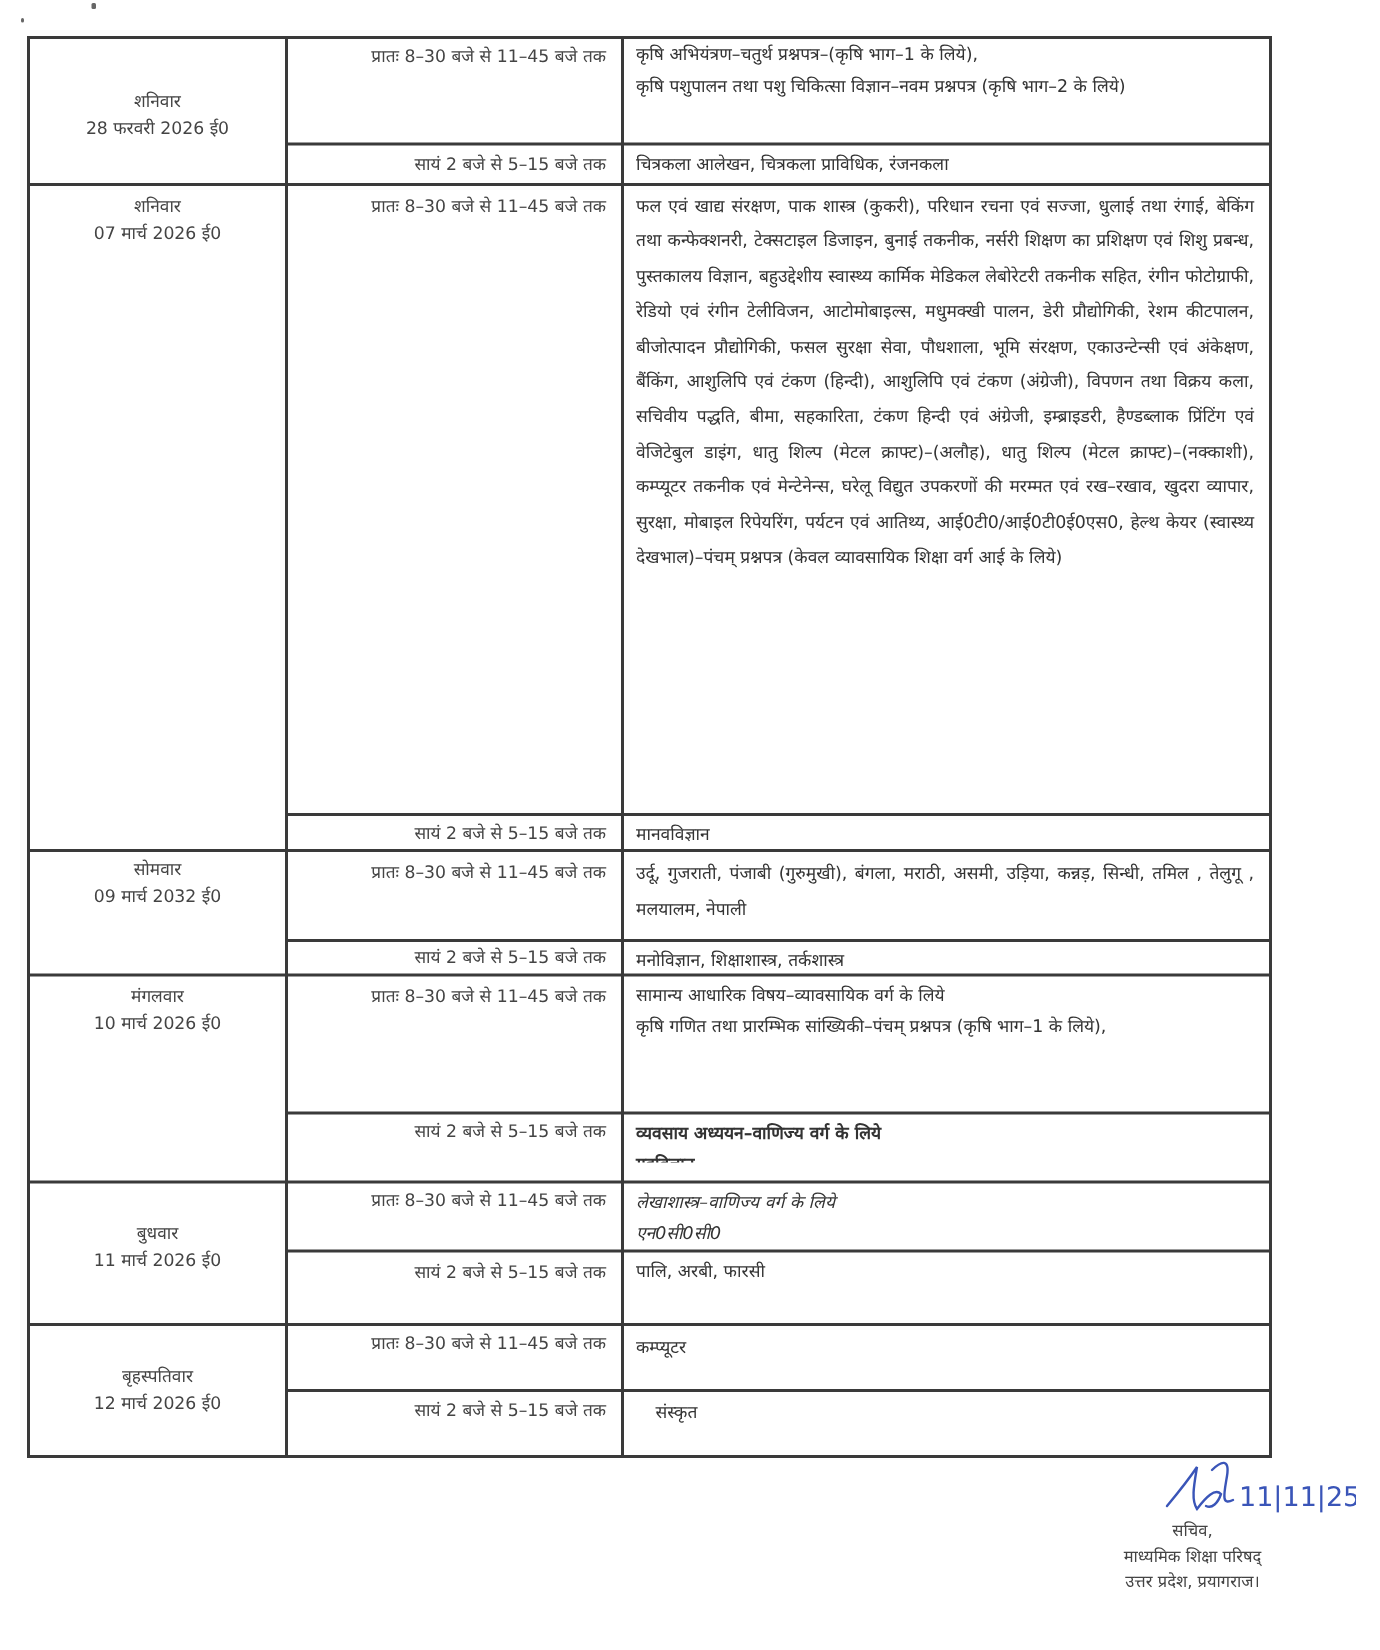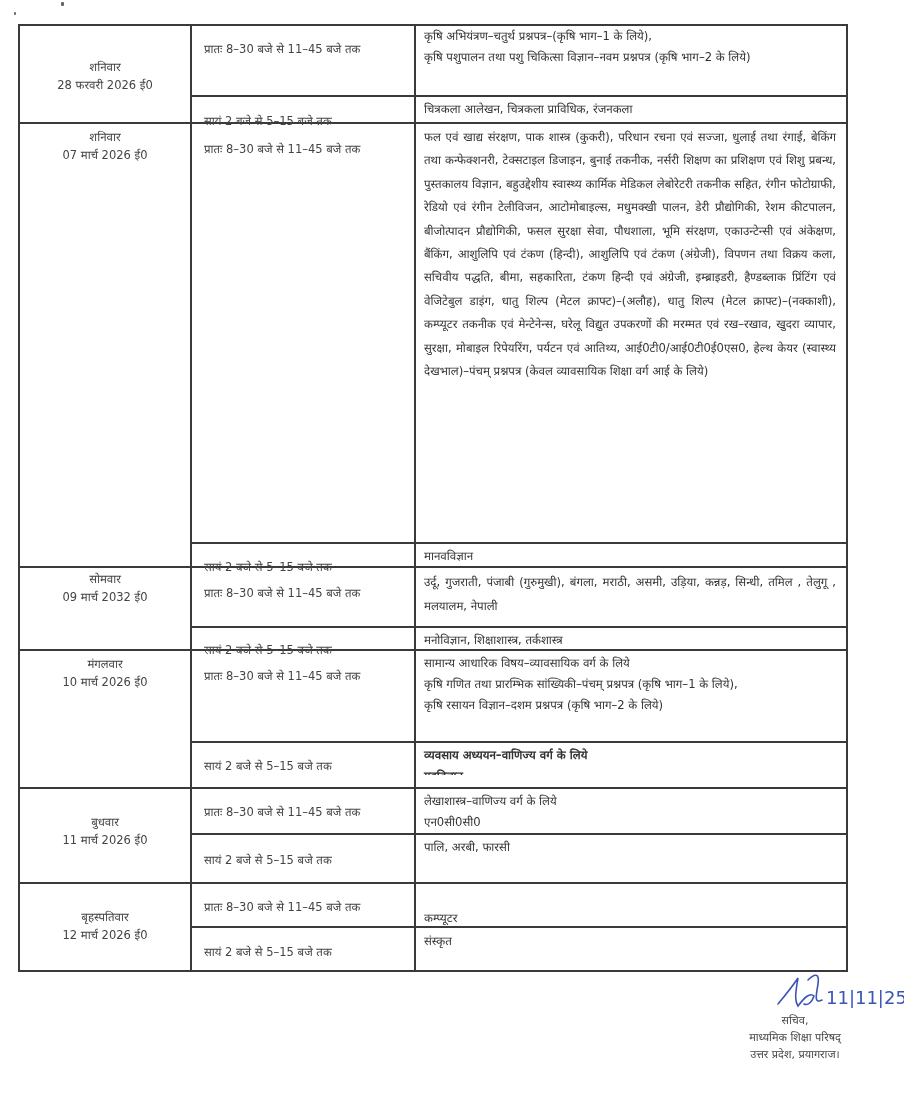--- a/index.html
+++ b/index.html
@@ -7,21 +7,21 @@
          font-family:"DejaVu Sans", sans-serif; color:#2a2a2a; }
   .speck { position:absolute; width:3px; height:4px; background:#666; border-radius:1px; }
   .tbl { position:absolute; left:18px; top:24px; width:830px; height:948px;
          border:2px solid #3a3a3a; box-sizing:border-box; }
   .hline { position:absolute; height:2px; background:#3a3a3a; }
   .vline { position:absolute; width:2px; background:#3a3a3a; }
   .cell { position:absolute; box-sizing:border-box; overflow:hidden; }
   .day { text-align:center; font-size:11.5px; line-height:18px; color:#444; }
   .day .dname { display:block; }
   .day .ddate { display:block; }
-  .time { text-align:left; font-size:11.5px; line-height:19px; color:#444; padding:4px 8px 0 8px;margin-top:12px; }
+  .time { text-align:right; font-size:11.5px; line-height:19px; color:#444; padding:4px 8px 0 8px; }
   .subj { font-size:11.6px; line-height:21px; color:#333; padding:2px 10px 0 8px; text-align:justify; }
   .subj p { margin:0; }
   .sig-area { position:absolute; left:700px; top:968px; width:210px; height:120px; }
   .signature { position:absolute; left:64px; top:2px; width:140px; height:50px; }
   .sig-lines { position:absolute; left:0; top:44px; width:190px; text-align:center;
                font-size:11px; line-height:17px; color:#444; }
 </style>
 </head>
 <body>
 
@@ -87,52 +87,51 @@
 </div>
 
 <div class="cell day" style="left:20px;top:655px;width:170px;">
   <span class="dname">मंगलवार</span>
   <span class="ddate">10 मार्च 2026 ई0</span>
 </div>
 <div class="cell time" style="left:196px;top:651px;width:216px;">प्रातः 8–30 बजे से 11–45 बजे तक</div>
 <div class="cell subj" style="left:416px;top:651px;width:430px;height:90px;">
   <p>सामान्य आधारिक विषय–व्यावसायिक वर्ग के लिये</p>
   <p>कृषि गणित तथा प्रारम्भिक सांख्यिकी–पंचम् प्रश्नपत्र (कृषि भाग–1 के लिये),</p>
-  <p>कृषि रसायन विज्ञान–दशम प्रश्नपत्र (कृषि भाग–2 के लिये)</p>
 </div>
 <div class="cell time" style="left:196px;top:743px;width:216px;padding-top:2px;">सायं 2 बजे से 5–15 बजे तक</div>
 <div class="cell subj" style="left:416px;top:743px;width:430px;height:32px;font-weight:bold;">
   <p>व्यवसाय अध्ययन–वाणिज्य वर्ग के लिये</p>
   <p>गृहविज्ञान</p>
 </div>
 
 <div class="cell day" style="left:20px;top:813px;width:170px;">
   <span class="dname">बुधवार</span>
   <span class="ddate">11 मार्च 2026 ई0</span>
 </div>
 <div class="cell time" style="left:196px;top:789px;width:216px;padding-top:2px;">प्रातः 8–30 बजे से 11–45 बजे तक</div>
-<div class="cell subj" style="left:416px;top:789px;width:430px;height:44px;">
+<div class="cell subj" style="left:416px;top:789px;width:430px;height:44px;font-style:italic;">
   <p>लेखाशास्त्र–वाणिज्य वर्ग के लिये</p>
   <p>एन0सी0सी0</p>
 </div>
 <div class="cell time" style="left:196px;top:835px;width:216px;padding-top:4px;">सायं 2 बजे से 5–15 बजे तक</div>
 <div class="cell subj" style="left:416px;top:835px;width:430px;height:47px;">
   <p>पालि, अरबी, फारसी</p>
 </div>
 
 <div class="cell day" style="left:20px;top:908px;width:170px;">
   <span class="dname">बृहस्पतिवार</span>
   <span class="ddate">12 मार्च 2026 ई0</span>
 </div>
 <div class="cell time" style="left:196px;top:884px;width:216px;padding-top:2px;">प्रातः 8–30 बजे से 11–45 बजे तक</div>
-<div class="cell subj" style="left:416px;top:884px;width:430px;height:42px;padding-top:24px;">
+<div class="cell subj" style="left:416px;top:884px;width:430px;height:42px;padding-top:4px;">
   <p>कम्प्यूटर</p>
 </div>
 <div class="cell time" style="left:196px;top:928px;width:216px;padding-top:3px;">सायं 2 बजे से 5–15 बजे तक</div>
-<div class="cell subj" style="left:416px;top:928px;width:380px;height:44px;padding-top:3px;">
+<div class="cell subj" style="left:429px;top:928px;width:380px;height:44px;padding-top:3px;">
   <p>संस्कृत</p>
 </div>
 
 <div class="sig-area">
   <svg class="signature" viewBox="0 0 140 50">
     <path d="M14 34 C 24 22, 30 14, 34 8 C 32 20, 30 30, 34 36 C 40 28, 46 22, 50 26 C 48 32, 44 36, 40 34 M 44 10 C 50 4, 56 2, 54 14 C 52 26, 50 34, 58 30" fill="none" stroke="#3a55b8" stroke-width="1.6" stroke-linecap="round"></path>
     <text x="62" y="34" fill="#3a55b8" font-size="18" font-family="DejaVu Sans, sans-serif">11|11|25</text>
   </svg>
   <div class="sig-lines">
     <div>सचिव,</div>

